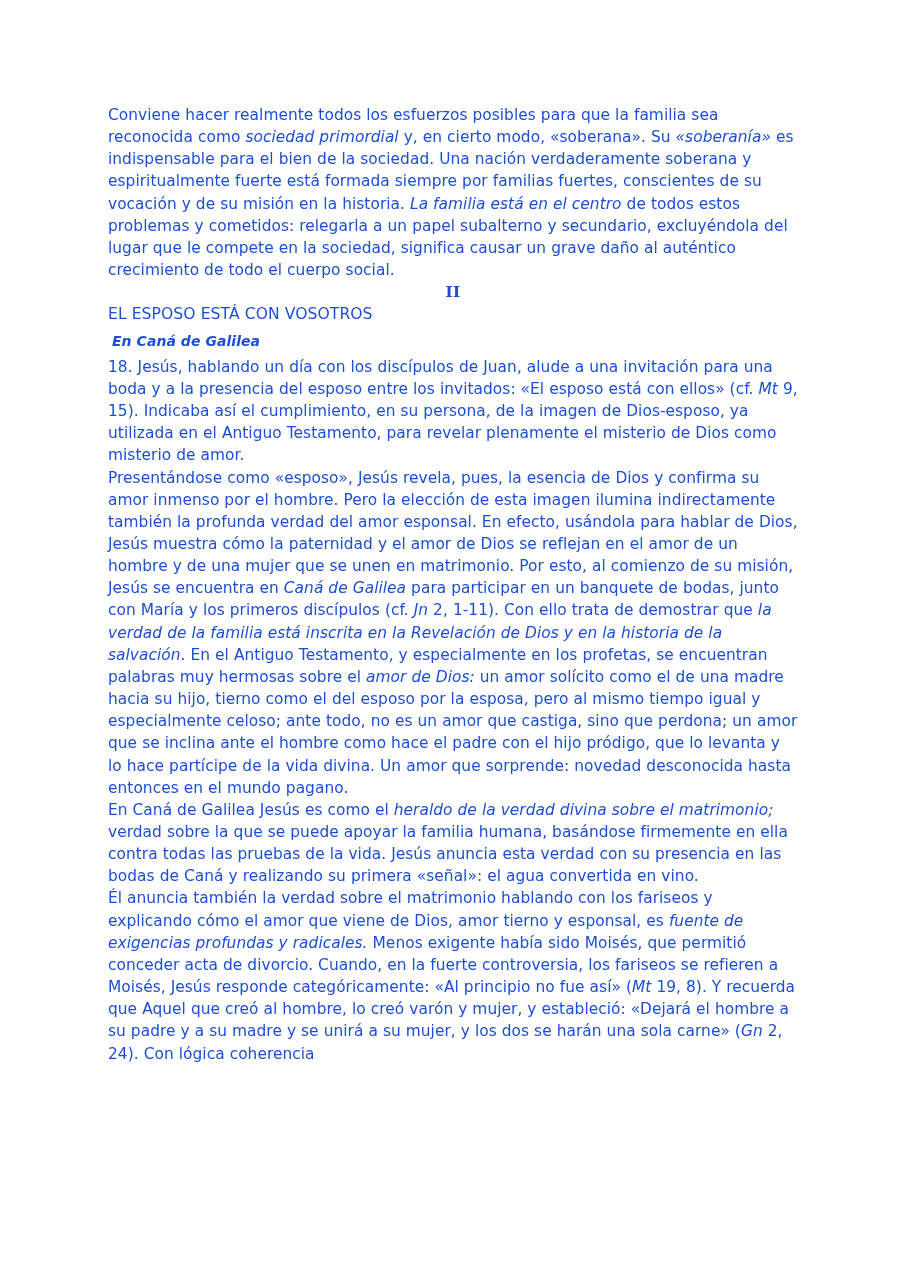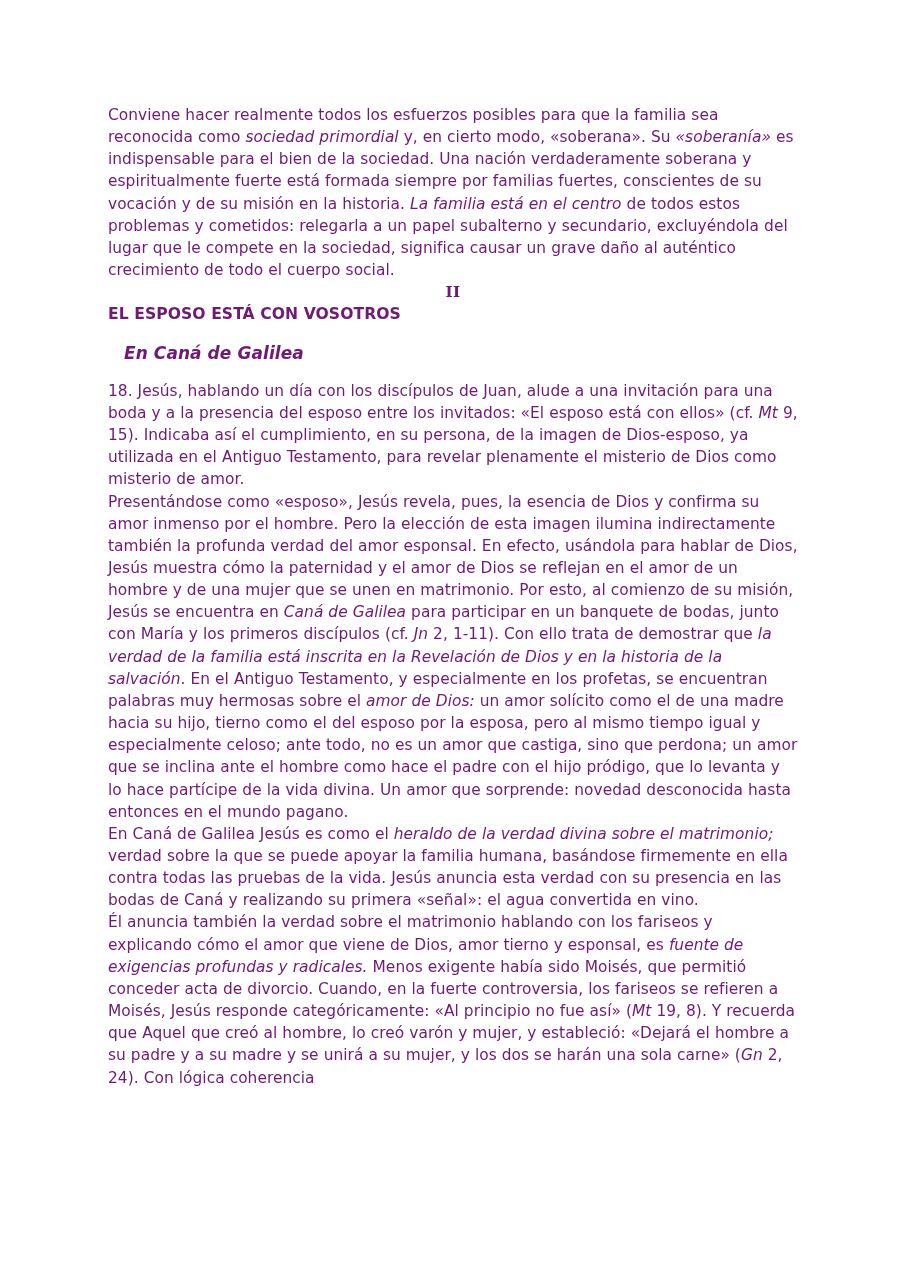--- a/index.html
+++ b/index.html
@@ -47,41 +47,41 @@
     line-height: 22.15px;
     font-weight: bold;
     letter-spacing: 0.02em;
     text-align: center;
   }
   .heading-main {
     margin: 0;
     padding: 0;
     font-size: 15.6px;
     line-height: 22.15px;
-    font-weight: bold;
+    font-weight: normal;
     letter-spacing: 0.004em;
   }
   .heading-sub {
-    margin: 16px;
+    margin: 4px;
     padding: 0;
-    font-size: 17px;
+    font-size: 14px;
     line-height: 22.15px;
     font-weight: bold;
     font-style: italic;
     letter-spacing: 0.004em;
   }
   .it {
     font-style: italic;
   }
 </style>
 </head>
 <body style="background: rgb(255, 255, 255);">
 
 <div id="page" style="background: rgb(255, 255, 255);">
-  <div id="text-column" style="color: #701a75;">
+  <div id="text-column" style="color: #1d4ed8;">
       <p class="para"><span>Conviene hacer realmente todos los esfuerzos posibles para que la familia sea reconocida como </span><span class="it">sociedad primordial</span><span> y, en cierto modo, «soberana». Su </span><span class="it">«soberanía»</span><span> es indispensable para el bien de la sociedad. Una nación verdaderamente soberana y espiritualmente fuerte está formada siempre por familias fuertes, conscientes de su vocación y de su misión en la historia. </span><span class="it">La familia está en el centro</span><span> de todos estos problemas y cometidos: relegarla a un papel subalterno y secundario, excluyéndola del lugar que le compete en la sociedad, significa causar un grave daño al auténtico crecimiento de todo el cuerpo social.</span></p>
       <p class="heading-numeral"><span>II</span></p>
       <p class="heading-main"><span>EL ESPOSO ESTÁ CON VOSOTROS</span></p>
       <p class="heading-sub"><span class="it">En Caná de Galilea</span></p>
       <p class="para"><span>18. Jesús, hablando un día con los discípulos de Juan, alude a una invitación para una boda y a la presencia del esposo entre los invitados: «El esposo está con ellos» (cf. </span><span class="it">Mt</span><span> 9, 15). Indicaba así el cumplimiento, en su persona, de la imagen de Dios-esposo, ya utilizada en el Antiguo Testamento, para revelar plenamente el misterio de Dios como misterio de amor.</span></p>
       <p class="para"><span>Presentándose como «esposo», Jesús revela, pues, la esencia de Dios y confirma su amor inmenso por el hombre. Pero la elección de esta imagen ilumina indirectamente también la profunda verdad del amor esponsal. En efecto, usándola para hablar de Dios, Jesús muestra cómo la paternidad y el amor de Dios se reflejan en el amor de un hombre y de una mujer que se unen en matrimonio. Por esto, al comienzo de su misión, Jesús se encuentra en </span><span class="it">Caná de Galilea</span><span> para participar en un banquete de bodas, junto con María y los primeros discípulos (cf. </span><span class="it">Jn</span><span> 2, 1-11). Con ello trata de demostrar que </span><span class="it">la verdad de la familia está inscrita en la Revelación de Dios y en la historia de la salvación</span><span>. En el Antiguo Testamento, y especialmente en los profetas, se encuentran palabras muy hermosas sobre el </span><span class="it">amor de Dios:</span><span> un amor solícito como el de una madre hacia su hijo, tierno como el del esposo por la esposa, pero al mismo tiempo igual y especialmente celoso; ante todo, no es un amor que castiga, sino que perdona; un amor que se inclina ante el hombre como hace el padre con el hijo pródigo, que lo levanta y lo hace partícipe de la vida divina. Un amor que sorprende: novedad desconocida hasta entonces en el mundo pagano.</span></p>
       <p class="para"><span>En Caná de Galilea Jesús es como el </span><span class="it">heraldo de la verdad divina sobre el matrimonio;</span><span> verdad sobre la que se puede apoyar la familia humana, basándose firmemente en ella contra todas las pruebas de la vida. Jesús anuncia esta verdad con su presencia en las bodas de Caná y realizando su primera «señal»: el agua convertida en vino.</span></p>
       <p class="para"><span>Él anuncia también la verdad sobre el matrimonio hablando con los fariseos y explicando cómo el amor que viene de Dios, amor tierno y esponsal, es </span><span class="it">fuente de exigencias profundas y radicales.</span><span> Menos exigente había sido Moisés, que permitió conceder acta de divorcio. Cuando, en la fuerte controversia, los fariseos se refieren a Moisés, Jesús responde categóricamente: «Al principio no fue así» (</span><span class="it">Mt</span><span> 19, 8). Y recuerda que Aquel que creó al hombre, lo creó varón y mujer, y estableció: «Dejará el hombre a su padre y a su madre y se unirá a su mujer, y los dos se harán una sola carne» (</span><span class="it">Gn</span><span> 2, 24). Con lógica coherencia</span></p>
     </div>
 </div>

